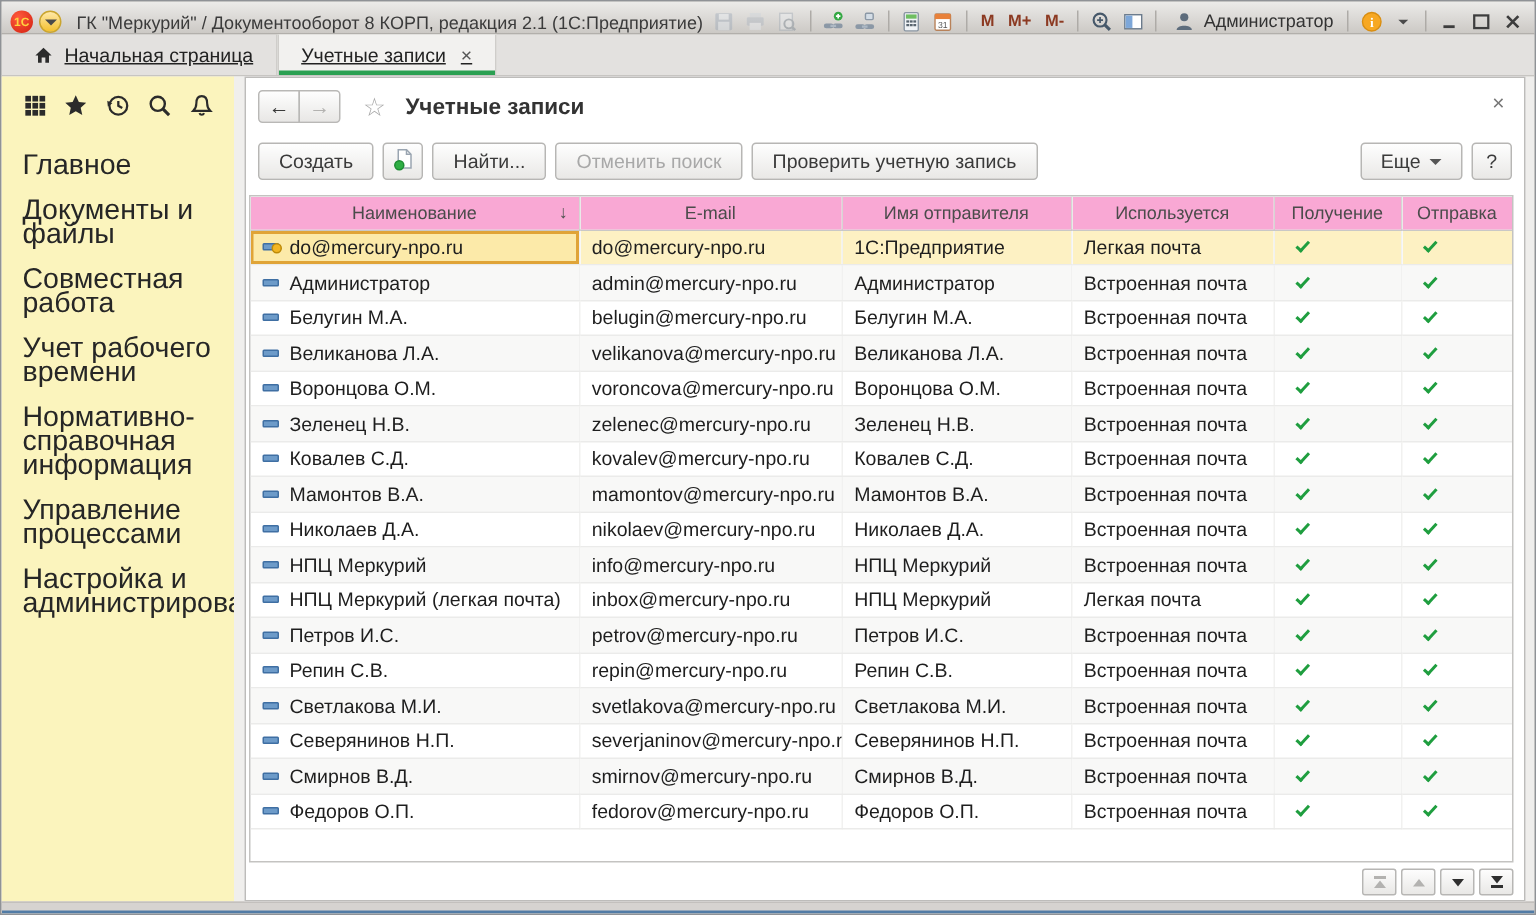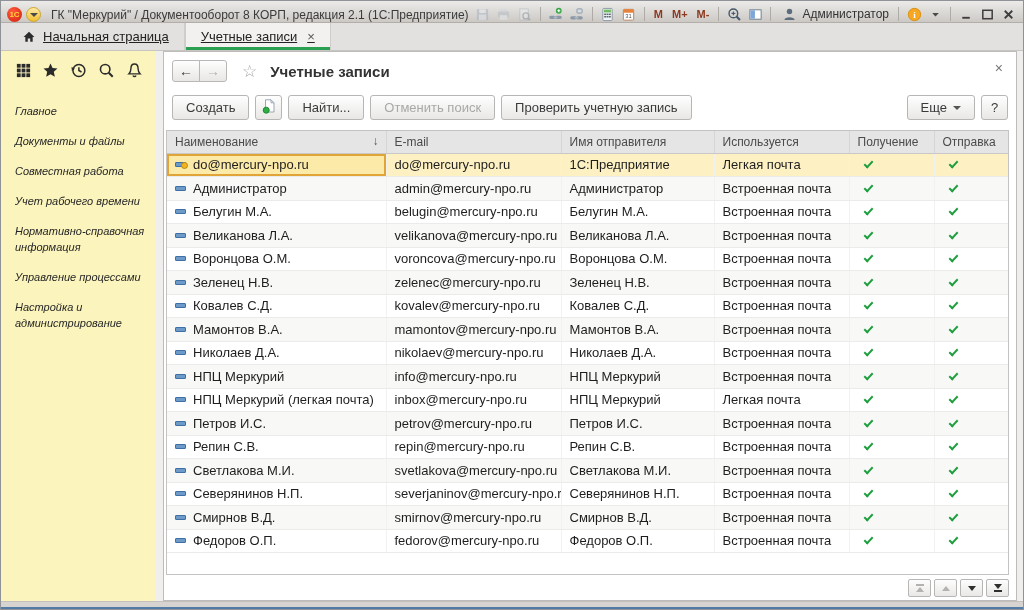--- a/index.html
+++ b/index.html
@@ -32,21 +32,21 @@
   .tab.active{background:#f2f1ef;box-shadow:inset 0 -3px 0 #2ba052;border-left:1px solid #cfcdca;}
   .tab .tclose{color:#555;font-size:13px;margin-left:3px;}
   .tab svg{width:14px;height:14px;}
   
   .bodyrow{flex:1;display:flex;background:#efeeec;min-height:0;}
   .sidebar{width:155px;flex:0 0 155px;background:#fbf4bd;display:flex;flex-direction:column;}
   .sb-tools{display:flex;align-items:center;justify-content:space-between;padding:9px 12px 8px 12px;}
   .sbicon{width:20px;height:20px;display:flex;align-items:center;justify-content:center;cursor:pointer;}
   .sbicon svg{width:17px;height:17px;}
   .sb-items{padding:8px 0;}
-  .sb-item{padding:7px 4px 7px 14px;font-size:11px;line-height:16px;color:#262626;cursor:pointer;font-style:italic;}
+  .sb-item{padding:7px 4px 7px 14px;font-size:19px;line-height:16px;color:#262626;cursor:pointer;}
   .splitter{width:7px;flex:0 0 7px;background:#f0efed;}
   .panel{flex:1;position:relative;background:#fff;border:1px solid #bdbcba;margin-right:6px;}
   
   .p-nav{position:absolute;top:8px;left:8px;display:flex;align-items:center;}
   .navgrp{display:flex;}
   .navbtn{width:28px;height:22px;border:1px solid #b9b8b6;background:linear-gradient(#fefefe,#e8e7e5);
     display:flex;align-items:center;justify-content:center;font-size:14px;color:#3a3a3a;cursor:pointer;}
   .navbtn:first-child{border-radius:3px 0 0 3px;}
   .navbtn:last-child{border-radius:0 3px 3px 0;margin-left:-1px;color:#b3b2b0;}
   .p-star{margin:0 13px 0 15px;font-size:17px;color:#a8a8a8;cursor:pointer;line-height:1;}
@@ -57,22 +57,22 @@
   .btn{height:25px;padding:0 13px;border:1px solid #b7b6b4;border-radius:3px;
     background:linear-gradient(#fefefe,#e9e8e6);font-size:13px;color:#3a3a3a;
     display:inline-flex;align-items:center;gap:6px;cursor:pointer;white-space:nowrap;}
   .btn.dis{color:#a8a8a8;cursor:default;}
   .btn.iconb{width:27px;padding:0;justify-content:center;}
   .tb-flex{flex:1;}
   .btn .tri-dn{border-top-color:#555;}
   
   .tablewrap{position:absolute;top:78px;left:2px;right:7px;bottom:25px;border:1px solid #c4c3c1;overflow:hidden;background:#fff;}
   table.grid{width:100%;border-collapse:collapse;table-layout:fixed;}
-  .grid thead th{height:22px;background:#e5e5e5;border-right:1px solid #d6d5d3;border-bottom:1px solid #c9c8c6;
-    font-size:12px;font-weight:normal;color:#4b4b4b;text-align:left;padding:0 8px;position:relative;white-space:nowrap;overflow:hidden;}
+  .grid thead th{height:22px;background:#f9a8d4;border-right:1px solid #d6d5d3;border-bottom:1px solid #c9c8c6;
+    font-size:12px;font-weight:normal;color:#4b4b4b;text-align:center;padding:0 8px;position:relative;white-space:nowrap;overflow:hidden;}
   .grid thead th:last-child{border-right:none;}
   .grid td{height:23.5px;border-right:1px solid #f1f1f0;border-bottom:1px solid #ebebea;
     font-size:13px;color:#1e1e1e;padding:0 8px;white-space:nowrap;overflow:hidden;}
   .grid td:last-child{border-right:none;}
   .grid tbody tr:nth-child(even) td{background:#f8f8f7;}
   .grid tbody tr.selected td{background:#fdf1c3;}
   .grid tbody tr.selected td.focuscell{background:#fceaa9;box-shadow:inset 0 0 0 2px #e0a437;}
   .cellflex{display:flex;align-items:center;gap:7px;}
   .itemicon{width:11px;height:5px;background:#6d9bc9;border:1px solid #3f6fa3;border-radius:1px;flex:0 0 auto;position:relative;}
   .itemicon.predef::after{content:"";position:absolute;right:-3px;bottom:-3px;width:5px;height:5px;

